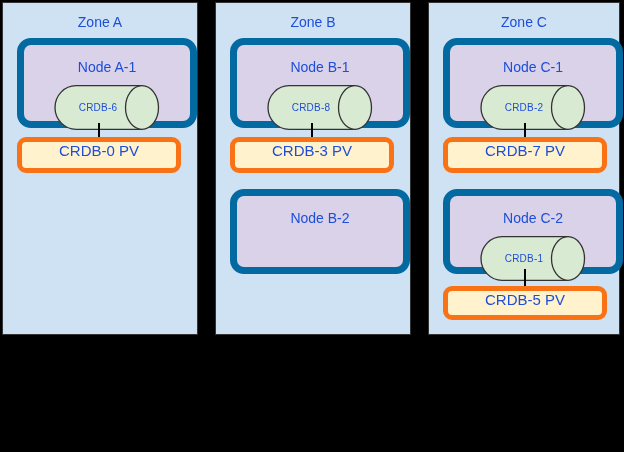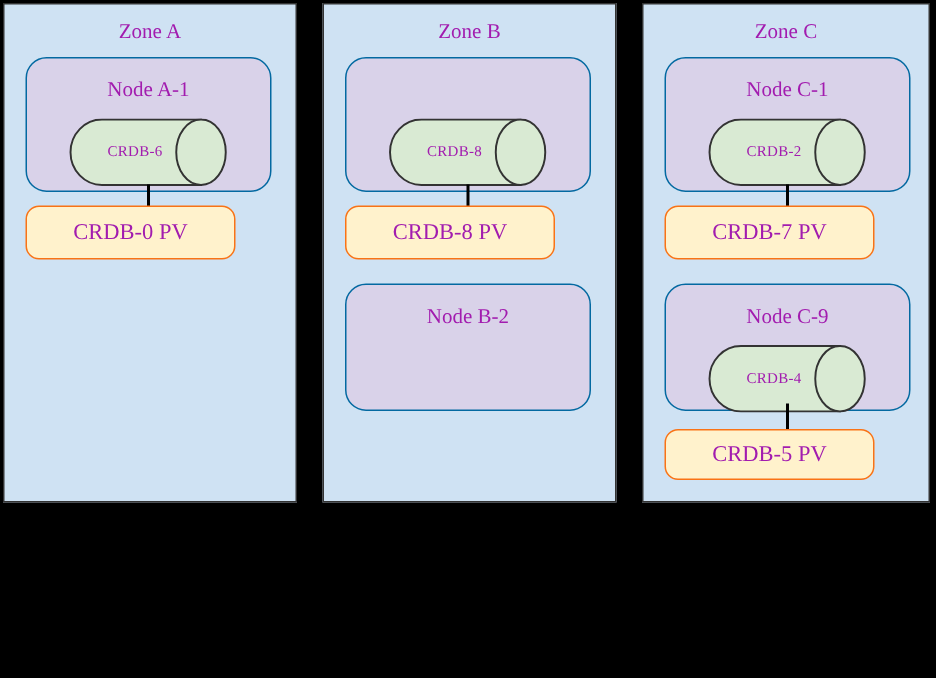--- a/index.html
+++ b/index.html
@@ -4,22 +4,22 @@
 <style>
   html, body { margin: 0; padding: 0; background: #000; }
   * { box-sizing: border-box; }
 
   .stage {
     position: relative;
     width: 624px;
     height: 452px;
     background: #000;
     overflow: hidden;
-    font-family: Liberation Serif, serif;
-    color: #a21caf;
+    font-family: Liberation Sans, sans-serif;
+    color: #1d4ed8;
   }
 
   .zone {
     position: absolute;
     top: 2px;
     height: 333px;
     background: #cfe2f3;
     border: 1px solid #333;
   }
   .zone--a { left: 2px;   width: 196px; }
@@ -32,23 +32,23 @@
     left: 0;
     width: 100%;
     text-align: center;
     font-size: 14px;
     line-height: 16px;
   }
 
   .node {
     position: absolute;
     left: 14px;
-    width: 164px;
+    width: 180px;
     background: #d9d2e9;
-    border: 1px solid #0369a1;
+    border: 7px solid #0369a1;
     border-radius: 14px;
   }
   .node--1 { top: 35px;  height: 90px; }
   .node--2 { top: 186px; height: 85px; padding-left: 32px; }
 
   .node-title {
     position: absolute;
     top: 14px;
     left: 0;
     width: 100%;
@@ -84,26 +84,25 @@
     left: 95px;
     width: 2px;
     background: #000;
   }
   .connector--1 { top: 120px; height: 15px; }
   .connector--2 { top: 266px; height: 18px; }
 
   .pv {
     position: absolute;
     left: 14px;
-    width: 140px;
+    width: 164px;
     background: #fff2cc;
-    border: 1px solid #f97316;
+    border: 5px solid #f97316;
     border-radius: 9px;
     display: flex;
-    align-items: center;
     justify-content: center;
     font-size: 15px;
   }
   .pv--1 { top: 134px; height: 36px; }
   .pv--2 { top: 283px; height: 34px; }
 </style>
 </head>
 <body>
 
 <div class="stage">
@@ -125,32 +124,33 @@
     <div class="connector connector--1"></div>
     <div class="pv pv--1">
       <span>CRDB-0 PV</span>
     </div>
   </div>
 
   <div class="zone zone--b">
     <div class="zone-title">Zone B</div>
 
     <div class="node node--1">
+      <div class="node-title">Node B-1</div>
       <div class="cyl">
         <svg width="106" height="45" viewBox="0 0 106 45">
           <path d="M88 0.7 H22 A21 21.8 0 0 0 22 44.3 H88 Z" fill="#d9ead3" stroke="#333" stroke-width="1.3"></path>
           <ellipse cx="88" cy="22.5" rx="16.5" ry="21.8" fill="#d9ead3" stroke="#333" stroke-width="1.3"></ellipse>
         </svg>
         <span class="cyl-label">CRDB-8</span>
       </div>
     </div>
 
     <div class="connector connector--1"></div>
     <div class="pv pv--1">
-      <span>CRDB-8 PV</span>
+      <span>CRDB-3 PV</span>
     </div>
 
     <div class="node node--2">
       <div class="node-title">Node B-2</div>
     </div>
   </div>
 
   <div class="zone zone--c">
     <div class="zone-title">Zone C</div>
 
@@ -164,27 +164,27 @@
         <span class="cyl-label">CRDB-2</span>
       </div>
     </div>
 
     <div class="connector connector--1"></div>
     <div class="pv pv--1">
       <span>CRDB-7 PV</span>
     </div>
 
     <div class="node node--2">
-      <div class="node-title">Node C-9</div>
+      <div class="node-title">Node C-2</div>
       <div class="cyl">
         <svg width="106" height="45" viewBox="0 0 106 45">
           <path d="M88 0.7 H22 A21 21.8 0 0 0 22 44.3 H88 Z" fill="#d9ead3" stroke="#333" stroke-width="1.3"></path>
           <ellipse cx="88" cy="22.5" rx="16.5" ry="21.8" fill="#d9ead3" stroke="#333" stroke-width="1.3"></ellipse>
         </svg>
-        <span class="cyl-label">CRDB-4</span>
+        <span class="cyl-label">CRDB-1</span>
       </div>
     </div>
 
     <div class="connector connector--2"></div>
     <div class="pv pv--2">
       <span>CRDB-5 PV</span>
     </div>
   </div>
 
 </div>

